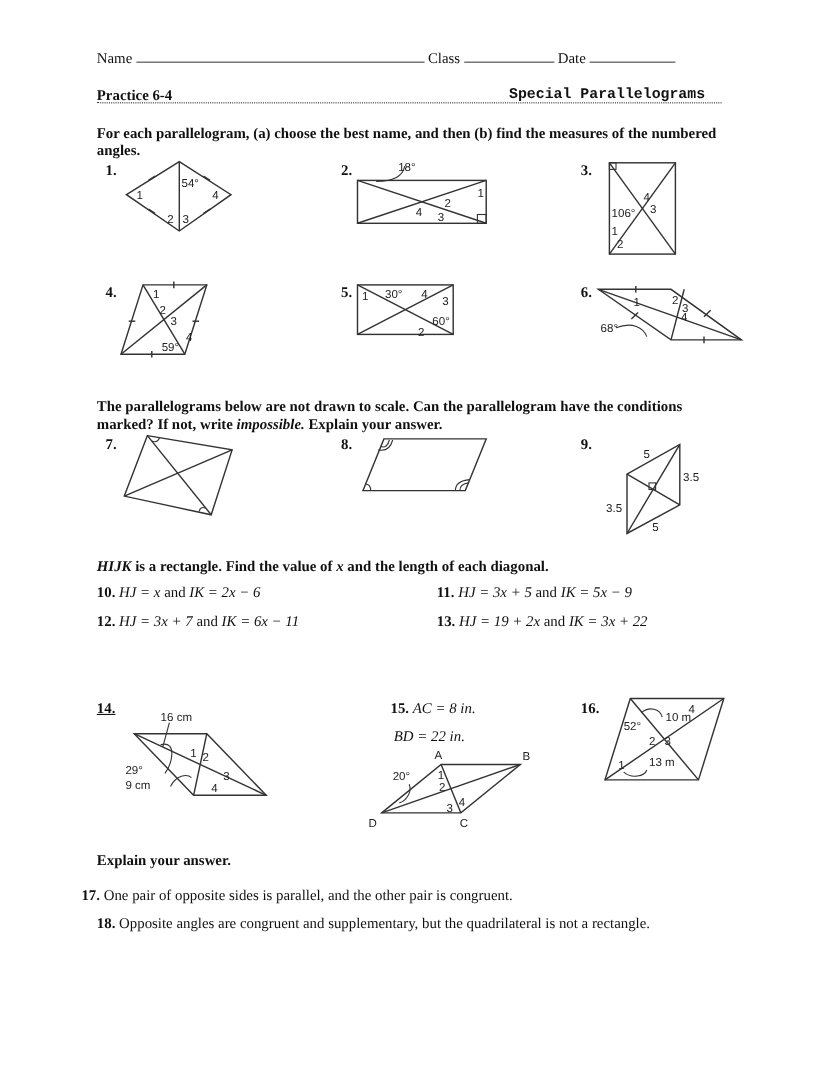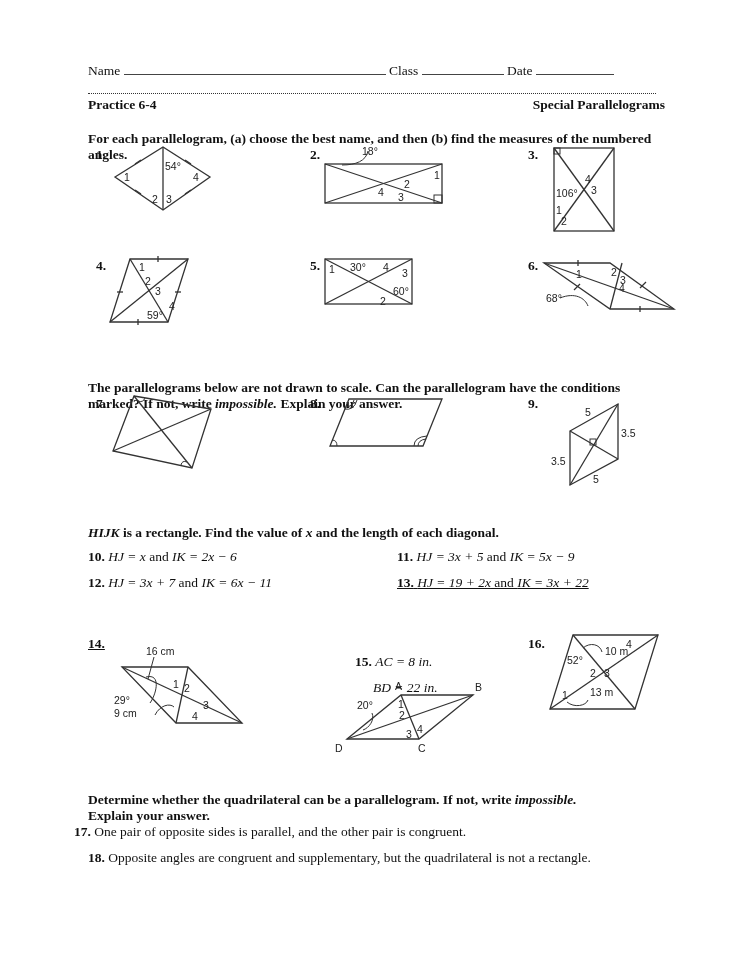--- a/index.html
+++ b/index.html
@@ -1,18 +1,18 @@
 <!DOCTYPE html>
 <html><head>
 <meta charset="utf-8">
 <style>
   html,body{margin:0;padding:0;background:#fff;}
   body{width:749px;height:970px;position:relative;overflow:hidden;font-family:"Liberation Serif",serif;color:#111;}
   .abs{position:absolute;}
-  .txt{font-size:13.5px;line-height:16px;margin-top:18px;}
+  .txt{font-size:13.5px;line-height:16px;}
   .bold{font-weight:bold;}
   .it{font-style:italic;}
   .uline{display:inline-block;border-bottom:1px solid #444;vertical-align:baseline;height:12px;}
   .dotline{position:absolute;border-bottom:1.5px dotted #333;}
   .num{font-weight:bold;font-size:13.5px;}
   svg{position:absolute;overflow:visible;}
   svg text{font-family:"Liberation Sans",sans-serif;font-size:10.5px;fill:#222;}
   svg .ln{stroke:#333;stroke-width:1.3;fill:none;}
   .eq{font-style:italic;}
 </style>
@@ -22,21 +22,21 @@
 <div class="abs txt" style="left:88px;top:44px;">
   <span>Name</span>
   <span class="uline" style="width:262px;"></span>
   <span>Class</span>
   <span class="uline" style="width:82px;"></span>
   <span>Date</span>
   <span class="uline" style="width:78px;"></span>
 </div>
 
 <div class="abs txt bold" style="left:88px;top:79px;">Practice 6-4</div>
-<div class="abs txt bold" style="right:84px;top:79px;">Special Parallelograms</div>
+<div class="abs txt bold" style="right:108px;top:79px;font-family:Liberation Mono, monospace;">Special Parallelograms</div>
 <div class="dotline" style="left:88px;top:93px;width:568px;"></div>
 
 <div class="abs txt bold" style="left:88px;top:113px;width:570px;">For each parallelogram, (a) choose the best name, and then (b) find the measures of the numbered angles.</div>
 
 <div class="abs num" style="left:96px;top:147px;">1.</div>
 <svg style="left:110px;top:145px;" width="110" height="75">
   <polygon class="ln" points="5,32 53,2 100,32 53,65"></polygon>
   <line class="ln" x1="53" y1="2" x2="53" y2="65"></line>
   <line class="ln" x1="25" y1="19" x2="31" y2="15"></line>
     <line class="ln" x1="75" y1="15" x2="81" y2="19"></line>
@@ -164,21 +164,21 @@
 
 <div class="abs txt" style="left:88px;top:531px;">
   <span class="bold">10.</span> <span class="eq">HJ = x</span><span> and </span><span class="eq">IK = 2x − 6</span>
 </div>
 <div class="abs txt" style="left:397px;top:531px;">
   <span class="bold">11.</span> <span class="eq">HJ = 3x + 5</span><span> and </span><span class="eq">IK = 5x − 9</span>
 </div>
 <div class="abs txt" style="left:88px;top:557px;">
   <span class="bold">12.</span> <span class="eq">HJ = 3x + 7</span><span> and </span><span class="eq">IK = 6x − 11</span>
 </div>
-<div class="abs txt" style="left:397px;top:557px;text-decoration:underline;">
+<div class="abs txt" style="left:397px;top:557px;">
   <span class="bold">13.</span> <span class="eq">HJ = 19 + 2x</span><span> and </span><span class="eq">IK = 3x + 22</span>
 </div>
 
 <div class="abs txt bold" style="left:88px;top:600px;width:580px;">
 </div>
 
 <div class="abs num" style="left:88px;top:636px;text-decoration:underline;">14.</div>
 <svg style="left:110px;top:645px;" width="150" height="85">
   <polygon class="ln" points="12,22 78,22 132,78 66,78"></polygon>
   <line class="ln" x1="12" y1="22" x2="132" y2="78"></line>
@@ -191,21 +191,21 @@
   <text x="4" y="72">9 cm</text>
   <text x="63" y="43">1</text>
   <text x="74" y="47">2</text>
   <text x="93" y="64">3</text>
   <text x="82" y="75">4</text>
 </svg>
 
 <div class="abs txt" style="left:355px;top:636px;">
   <span class="bold">15.</span> <span class="eq">AC = 8 in.</span>
 </div>
-<div class="abs txt eq" style="left:373px;top:662px;">BD = 22 in.</div>
+<div class="abs txt eq" style="left:358px;top:662px;">BD = 22 in.</div>
 <svg style="left:335px;top:678px;" width="170" height="75">
   <polygon class="ln" points="12,61 66,17 138,17 84,61"></polygon>
   <line class="ln" x1="12" y1="61" x2="138" y2="17"></line>
   <line class="ln" x1="66" y1="17" x2="84" y2="61"></line>
   <path class="ln" d="M37,35 C40,42 34,50 28,52" style="stroke-width:1"></path>
   <text x="60" y="12">A</text>
   <text x="140" y="13">B</text>
   <text x="83" y="74">C</text>
   <text x="0" y="74">D</text>
   <text x="22" y="31">20°</text>
@@ -225,21 +225,20 @@
   <text x="55" y="23">10 m</text>
   <text x="17" y="32">52°</text>
   <text x="40" y="64">13 m</text>
   <text x="12" y="67">1</text>
   <text x="40" y="45">2</text>
   <text x="54" y="45">3</text>
   <text x="76" y="16">4</text>
 </svg>
 
 <div class="abs txt bold" style="left:88px;top:774px;width:600px;">
-  <div><span>Determine whether the quadrilateral can be a parallelogram. If not, write </span><span class="it">impossible.</span></div>
   <div>Explain your answer.</div>
 </div>
 <div class="abs txt" style="left:74px;top:806px;">
   <span class="bold">17.</span><span> One pair of opposite sides is parallel, and the other pair is congruent.</span>
 </div>
 <div class="abs txt" style="left:88px;top:832px;">
   <span class="bold">18.</span><span> Opposite angles are congruent and supplementary, but the quadrilateral is not a rectangle.</span>
 </div>
 
 </body></html>

